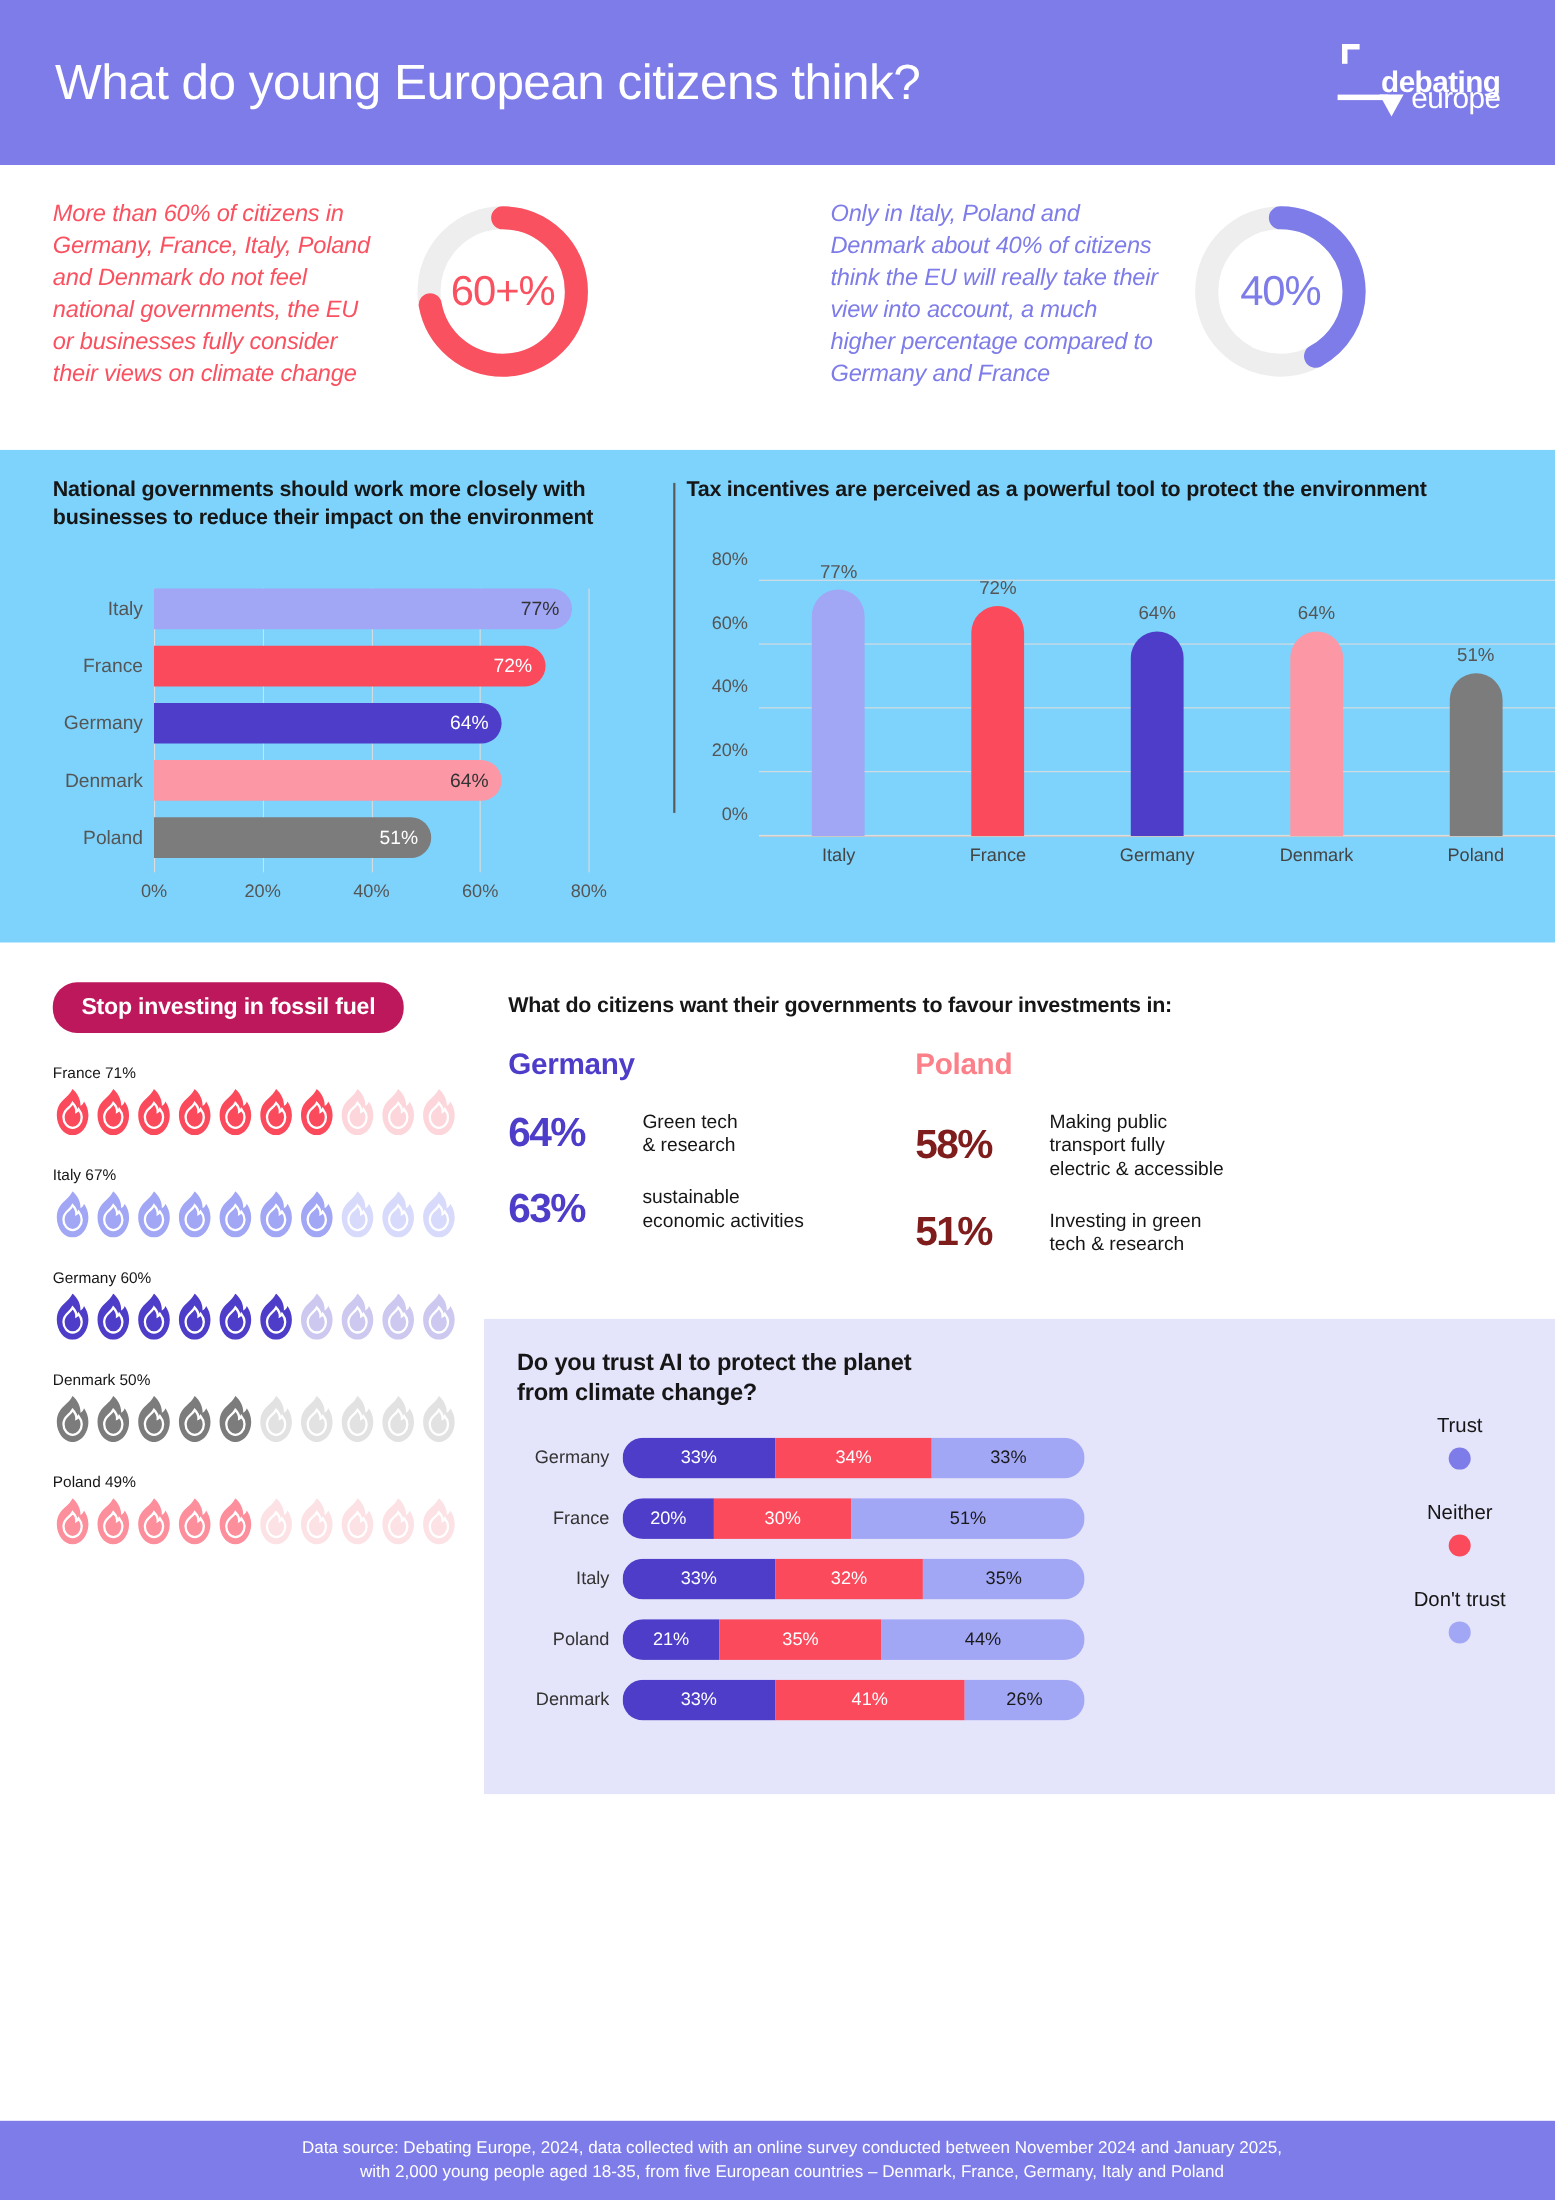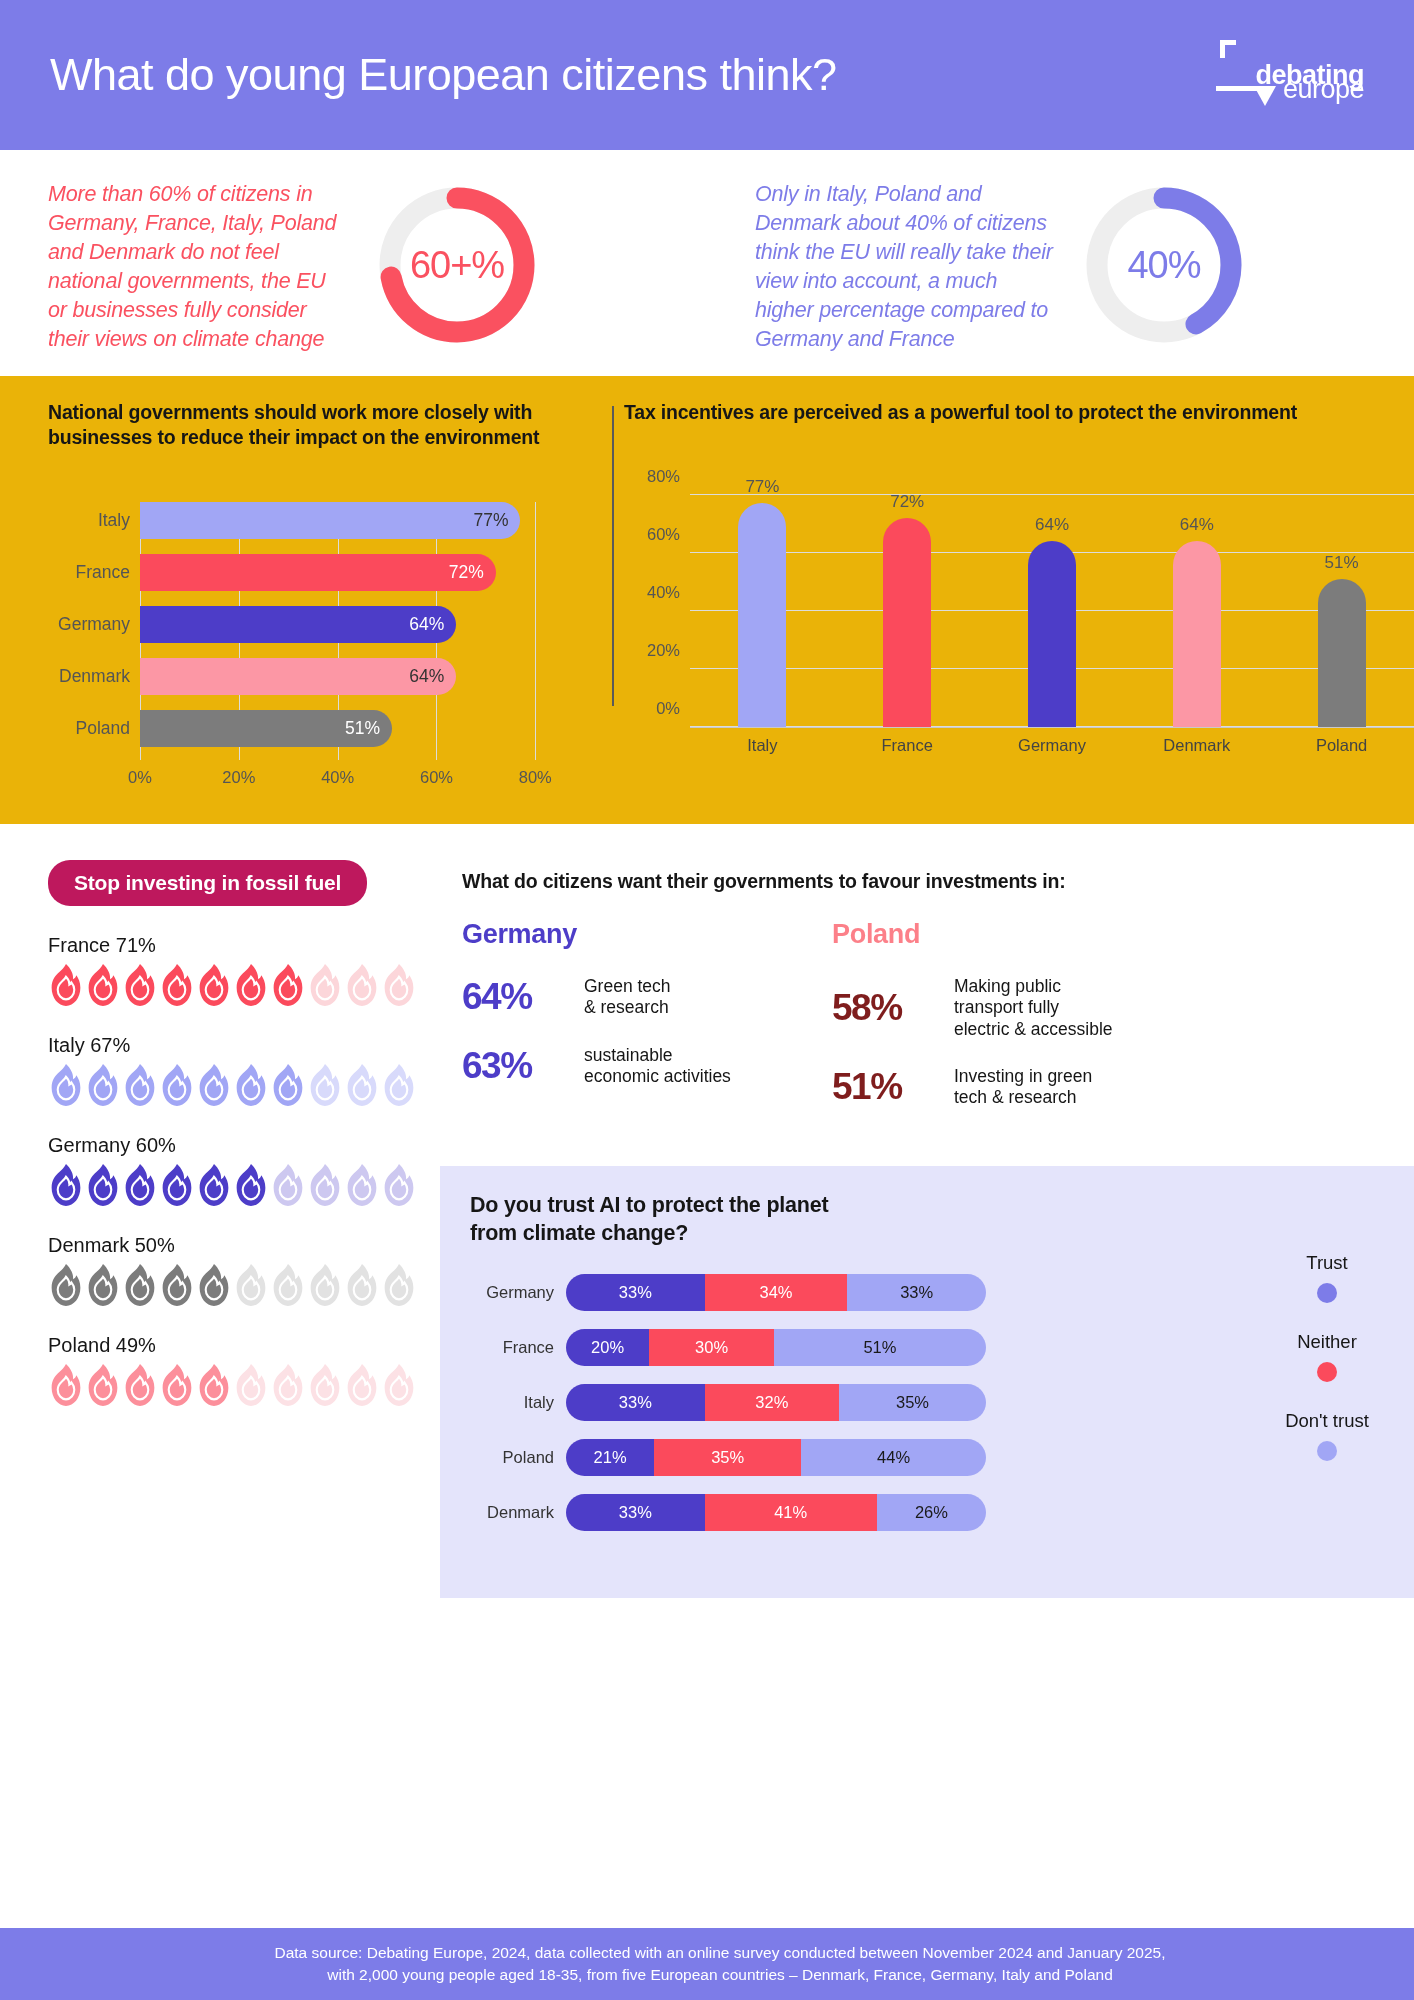--- a/index.html
+++ b/index.html
@@ -40,21 +40,21 @@
   .kpi-purple .kpi-text { color:#7d7ce8; }
   .donut-wrap { margin-left:24px; position:relative; width:170px; height:170px; flex:none; }
   .donut-label {
     position:absolute; inset:0; display:flex; align-items:center; justify-content:center;
     font-size:38px; letter-spacing:-1px;
   }
   .kpi-red .donut-label { color:#fa5160; }
   .kpi-purple .donut-label { color:#7d7ce8; }
 
   
-  .charts-band { background:#eab308; padding: 24px 0 32px 0; display:flex; position:relative; }
+  .charts-band { background:#7dd3fc; padding: 24px 0 32px 0; display:flex; position:relative;margin-top:33px; }
   .chart-col { position:relative; }
   .chart-col.left { width:560px; padding-left:48px; }
   .chart-col.right { width:854px; padding-left:64px; }
   .divider { position:absolute; left:612px; top:30px; width:2px; height:300px; background:#5a5a5a; }
   .chart-title {
     font-size:19.5px; font-weight:700; color:#161616; line-height:1.28; letter-spacing:-0.2px;
   }
 
   
   .hbar-chart { margin-top:52px; position:relative; }
@@ -88,21 +88,21 @@
   .vb-xlab { flex:1; text-align:center; font-size:16.5px; color:#444; }
 
   
   .lower { display:flex; position:relative; background:#fff; height:820px; }
   .fossil-col { width:440px; padding:36px 0 0 48px; }
   .pill {
     display:inline-block; background:#be185d; color:#fff; font-weight:700; font-size:21px;
     border-radius:22px; padding:11px 26px; letter-spacing:-0.2px;
   }
   .fossil-row { margin-top:28px; }
-  .fossil-row .fr-label { font-size:20px; color:#161616; margin-bottom:7px; }
+  .fossil-row .fr-label { font-size:14px; color:#161616; margin-bottom:7px; }
   .flames { display:flex; gap:1px; }
 
   .right-col { flex:1; padding:46px 0 0 22px; position:relative; }
   .invest-title { font-size:19.5px; font-weight:700; color:#161616; letter-spacing:-0.2px; }
   .invest-grid { display:flex; margin-top:26px; }
   .invest-country { width:370px; }
   .invest-country.poland { width:400px; }
   .ic-name { font-size:27px; font-weight:700; letter-spacing:-0.3px; }
   .ic-name.de { color:#4d3dc8; }
   .ic-name.pl { color:#fc8089; }

